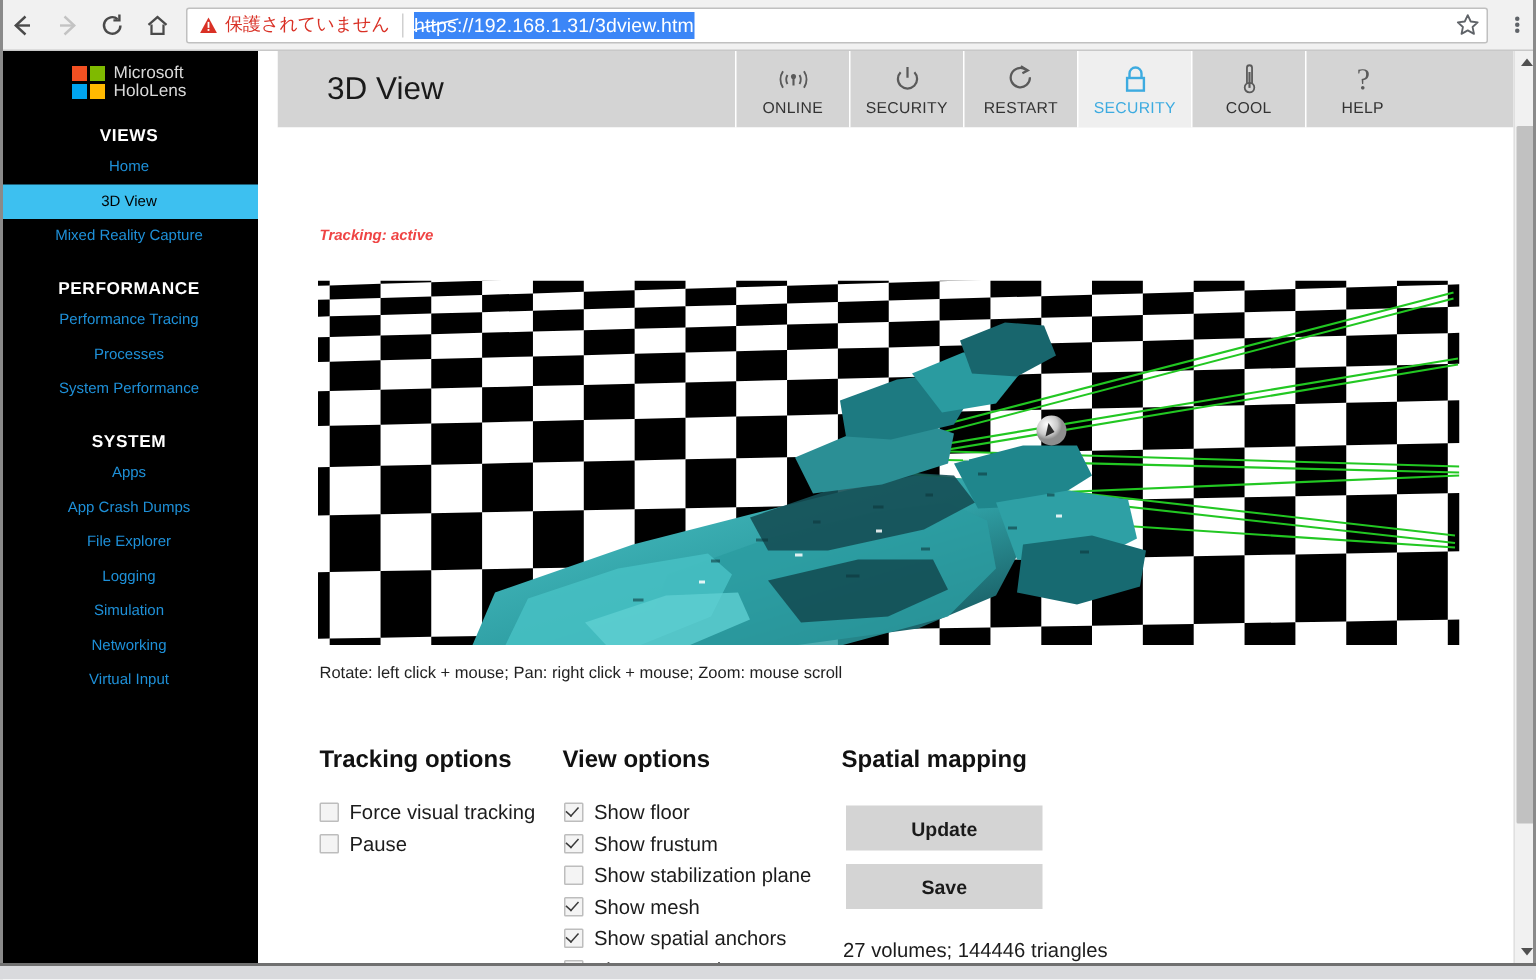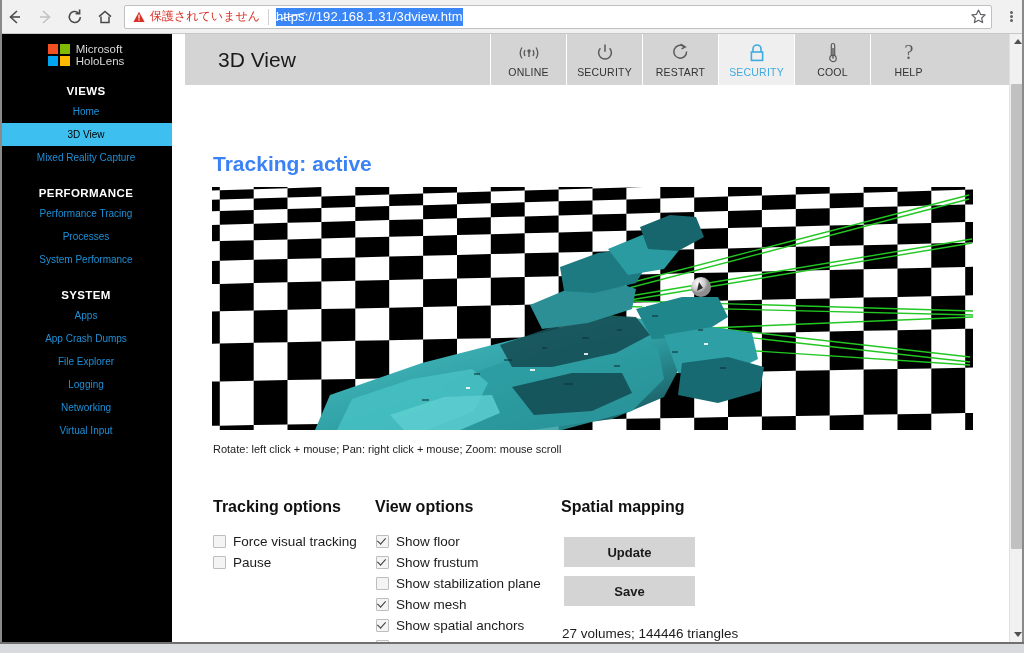--- a/index.html
+++ b/index.html
@@ -138,21 +138,21 @@
   }
   .tool-item .tool-label { font-size: 10.5px; color: #333333; letter-spacing: 0.2px; }
   .tool-item.selected { background: #efefef; }
   .tool-item.selected .tool-label { color: #3dabe0; }
   .tool-icon { height: 22px; display: flex; align-items: center; justify-content: center; }
 
   
   #page-body { position: absolute; left: 0; top: 51px; width: 824px; height: 557px; background: #fff; }
   #tracking-status {
     position: absolute; left: 28px; top: 67px;
-    font-size: 21px; font-weight: bold; color: #3b82f6;
+    font-size: 10px; font-weight: bold; color: #ef4444; font-style: italic;
   }
   #view3d {
     position: absolute; left: 27px; top: 102px;
     width: 761px; height: 243px;
     background: #ffffff;
     overflow: hidden;
   }
   #view3d-canvas { position: absolute; left: 0; top: 0; width: 761px; height: 243px; }
   #hint-text {
     position: absolute; left: 28px; top: 358px;
@@ -328,20 +328,21 @@
       <div class="nav-group-title">PERFORMANCE</div>
       <a class="nav-link">Performance Tracing</a>
       <a class="nav-link">Processes</a>
       <a class="nav-link">System Performance</a>
 
       <div class="nav-group-title">SYSTEM</div>
       <a class="nav-link">Apps</a>
       <a class="nav-link">App Crash Dumps</a>
       <a class="nav-link">File Explorer</a>
       <a class="nav-link">Logging</a>
+      <a class="nav-link">Simulation</a>
       <a class="nav-link">Networking</a>
       <a class="nav-link">Virtual Input</a>
     </nav>
 
     <div id="content">
 
       <div id="app-header">
         <div id="app-title">3D View</div>
         <div id="toolbar">
 

